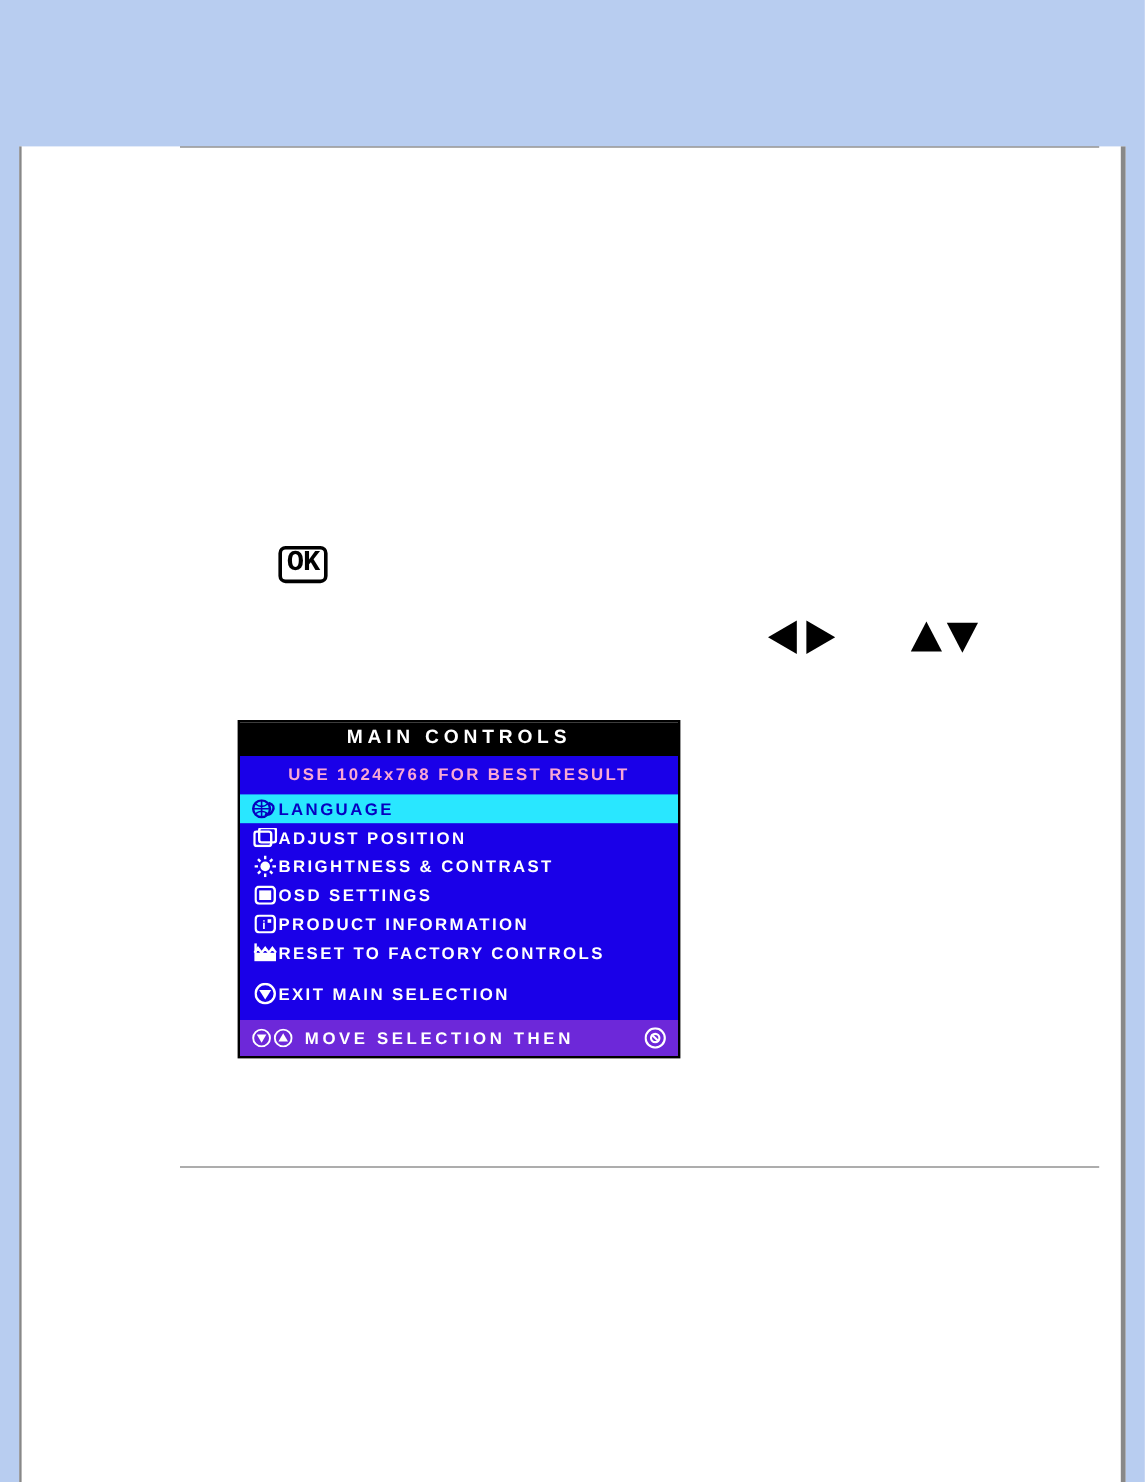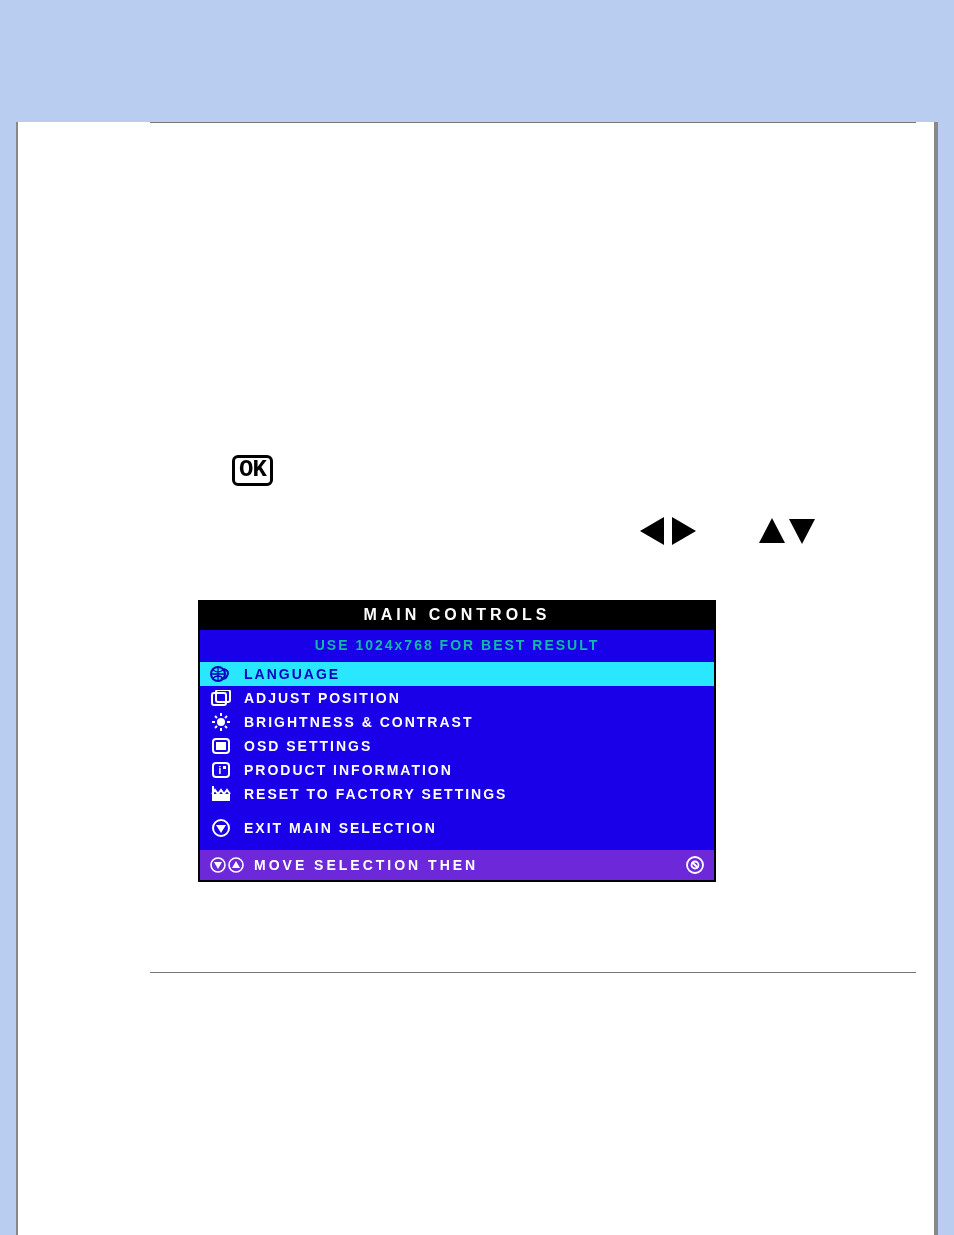--- a/index.html
+++ b/index.html
@@ -60,51 +60,50 @@
     align-items: center;
   }
   .lr-arrows svg, .ud-arrows svg {
     display: block;
   }
   .osd-wrap {
     margin-top: 54px;
     margin-left: 48px;
   }
   .osd {
-    width: 518px;
+    width: 369px;
     font-family: Verdana, Arial, sans-serif;
     font-weight: 700;
     font-size: 14px;
     letter-spacing: 2px;
     border: 2px solid #000;
     box-sizing: border-box;
   }
   .osd-title {
     background: #000;
     color: #fff;
     text-align: center;
     padding: 4px 0 6px 0;
     font-size: 16px;
     letter-spacing: 4px;
   }
   .osd-body {
     background: #1a00e8;
     color: #fff;
   }
   .osd-hint {
-    color: #14b8a6;
+    color: #f9a8d4;
     text-align: center;
     padding: 7px 0 9px 0;
     font-size: 14px;
     letter-spacing: 2px;
   }
   .osd-item {
     display: flex;
     align-items: center;
-    gap: 12px;
     padding: 3px 10px 3px 10px;
   }
   .osd-item.selected {
     background: #29e7ff;
     color: #0600c0;
   }
   .osd-icon {
     width: 22px;
     height: 18px;
     flex: 0 0 22px;
@@ -231,21 +230,21 @@
           </div>
 
           <div class="osd-item">
             <span class="osd-icon">
               <svg width="20" height="16" viewBox="0 0 20 16">
                   <rect x="1" y="8" width="18" height="7" fill="#fff"></rect>
                   <polyline points="1,8 4,4 7,8 10,4 13,8 16,4 19,8" fill="none" stroke="#fff" stroke-width="2"></polyline>
                   <rect x="1" y="0" width="2" height="8" fill="#fff"></rect>
                 </svg>
             </span>
-            <span>RESET TO FACTORY SETTINGS</span>
+            <span>RESET TO FACTORY CONTROLS</span>
           </div>
 
 
           <div class="osd-gap"></div>
 
           <div class="osd-item">
             <span class="osd-icon">
               <svg width="18" height="18" viewBox="0 0 18 18">
                   <circle cx="9" cy="9" r="8" fill="none" stroke="#fff" stroke-width="2"></circle>
                   <polygon points="9,14 4,6 14,6" fill="#fff"></polygon>

